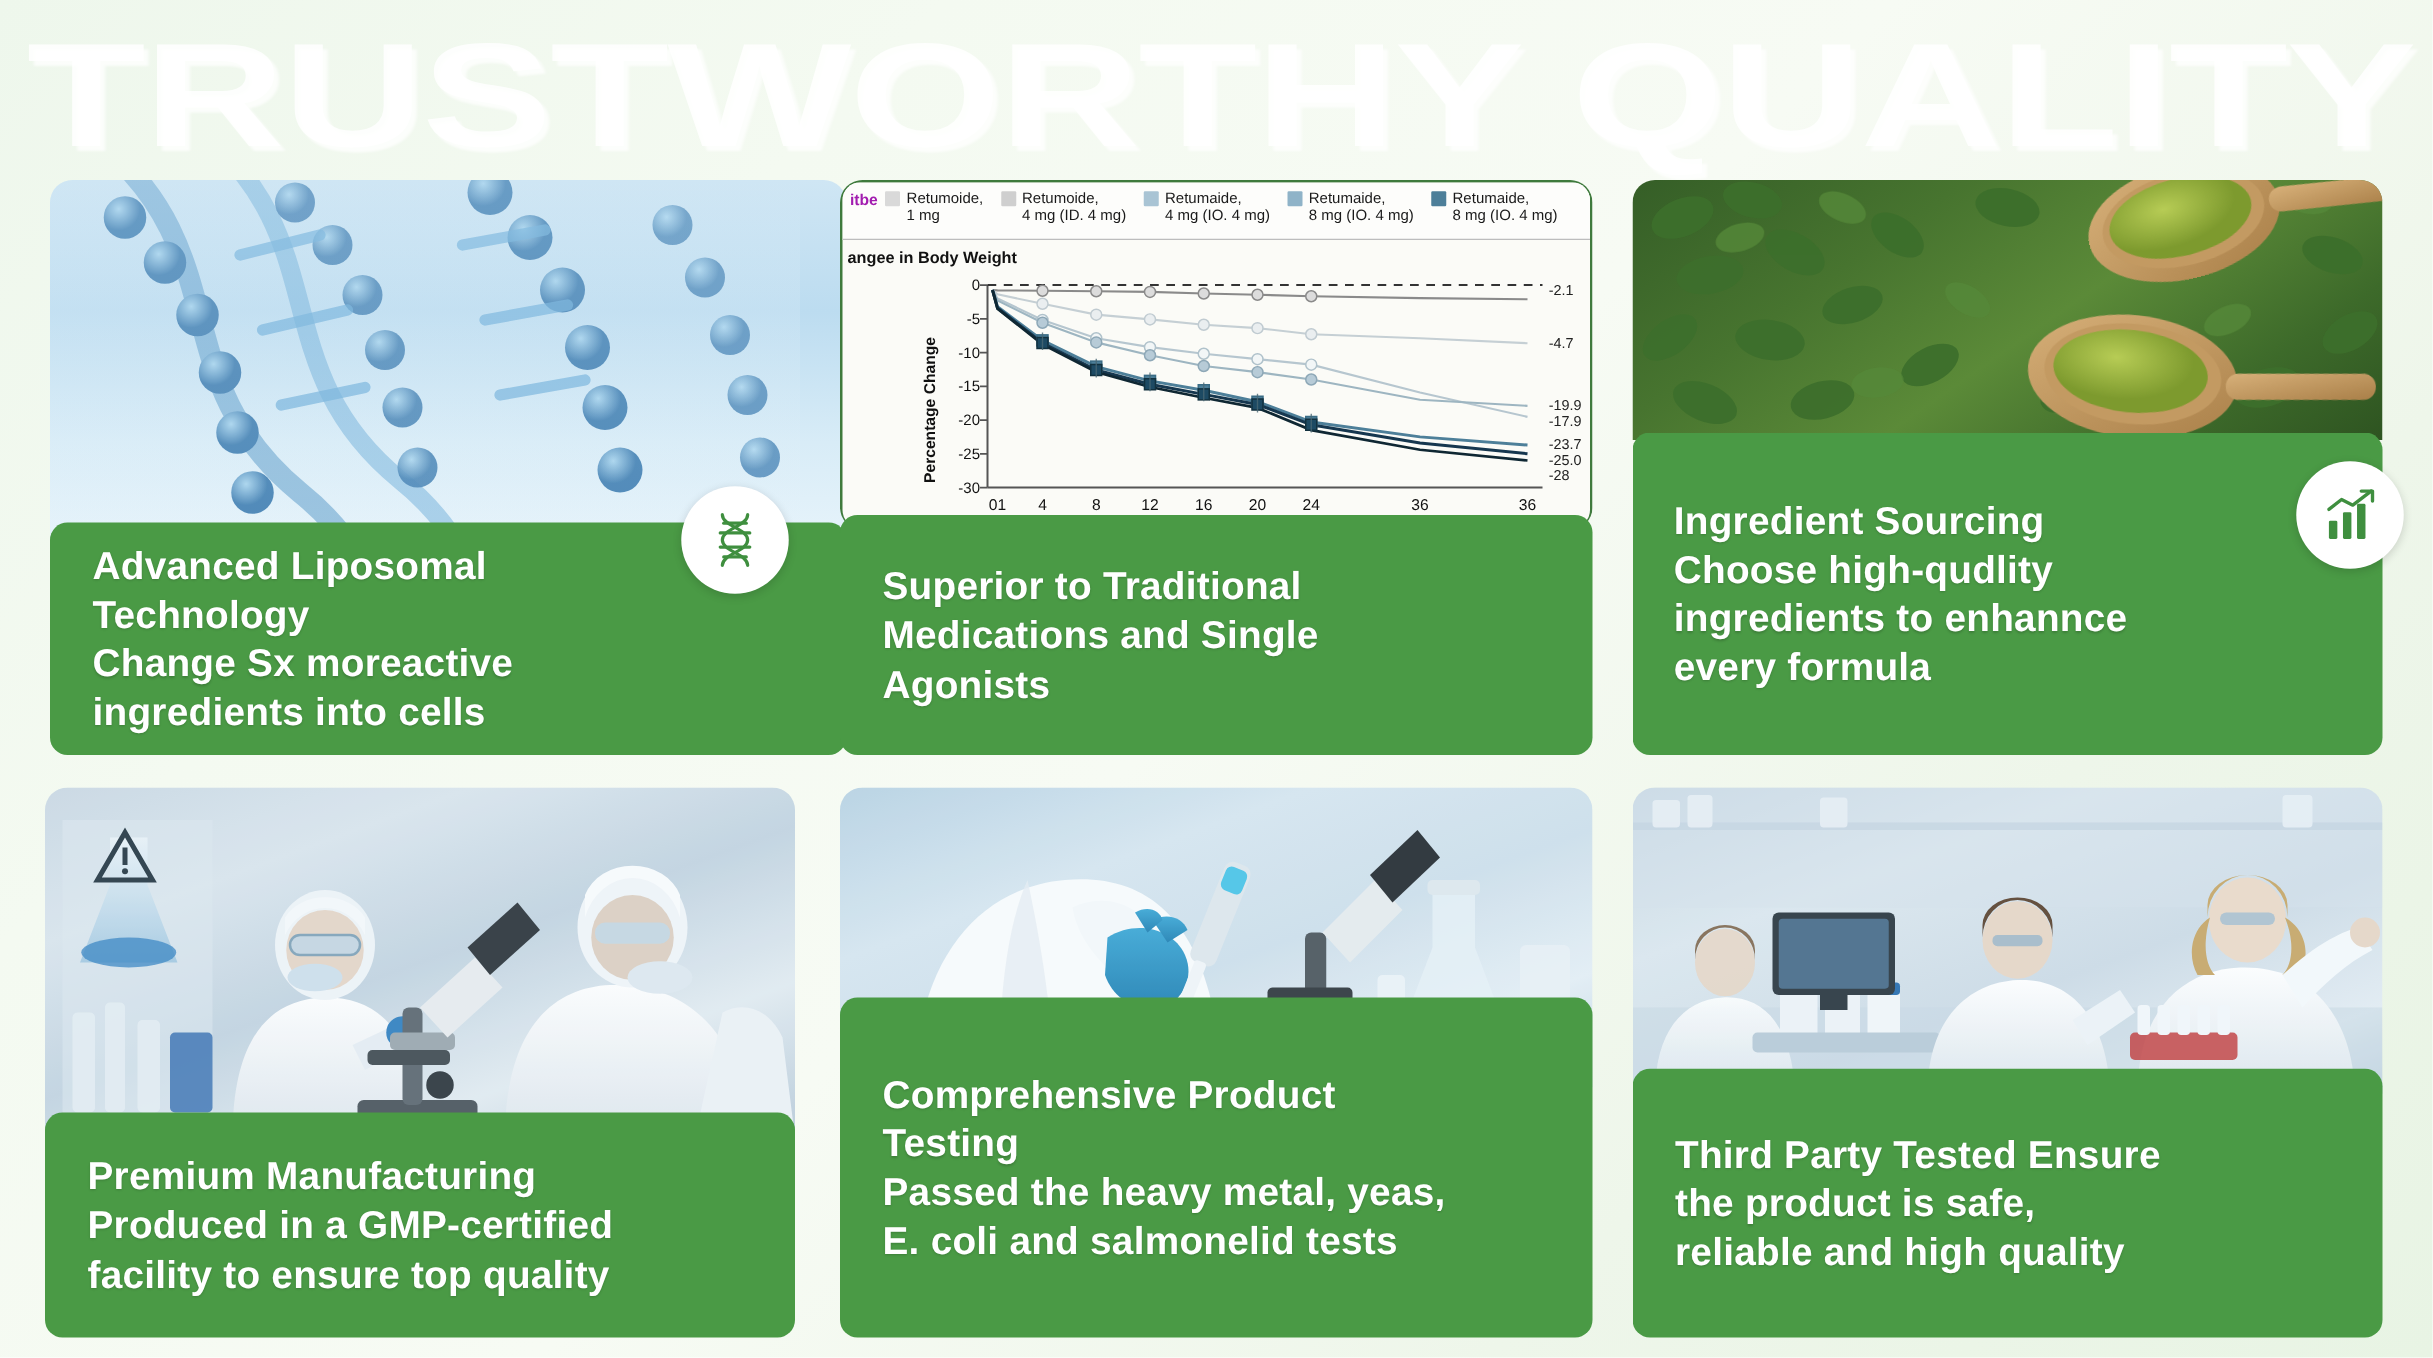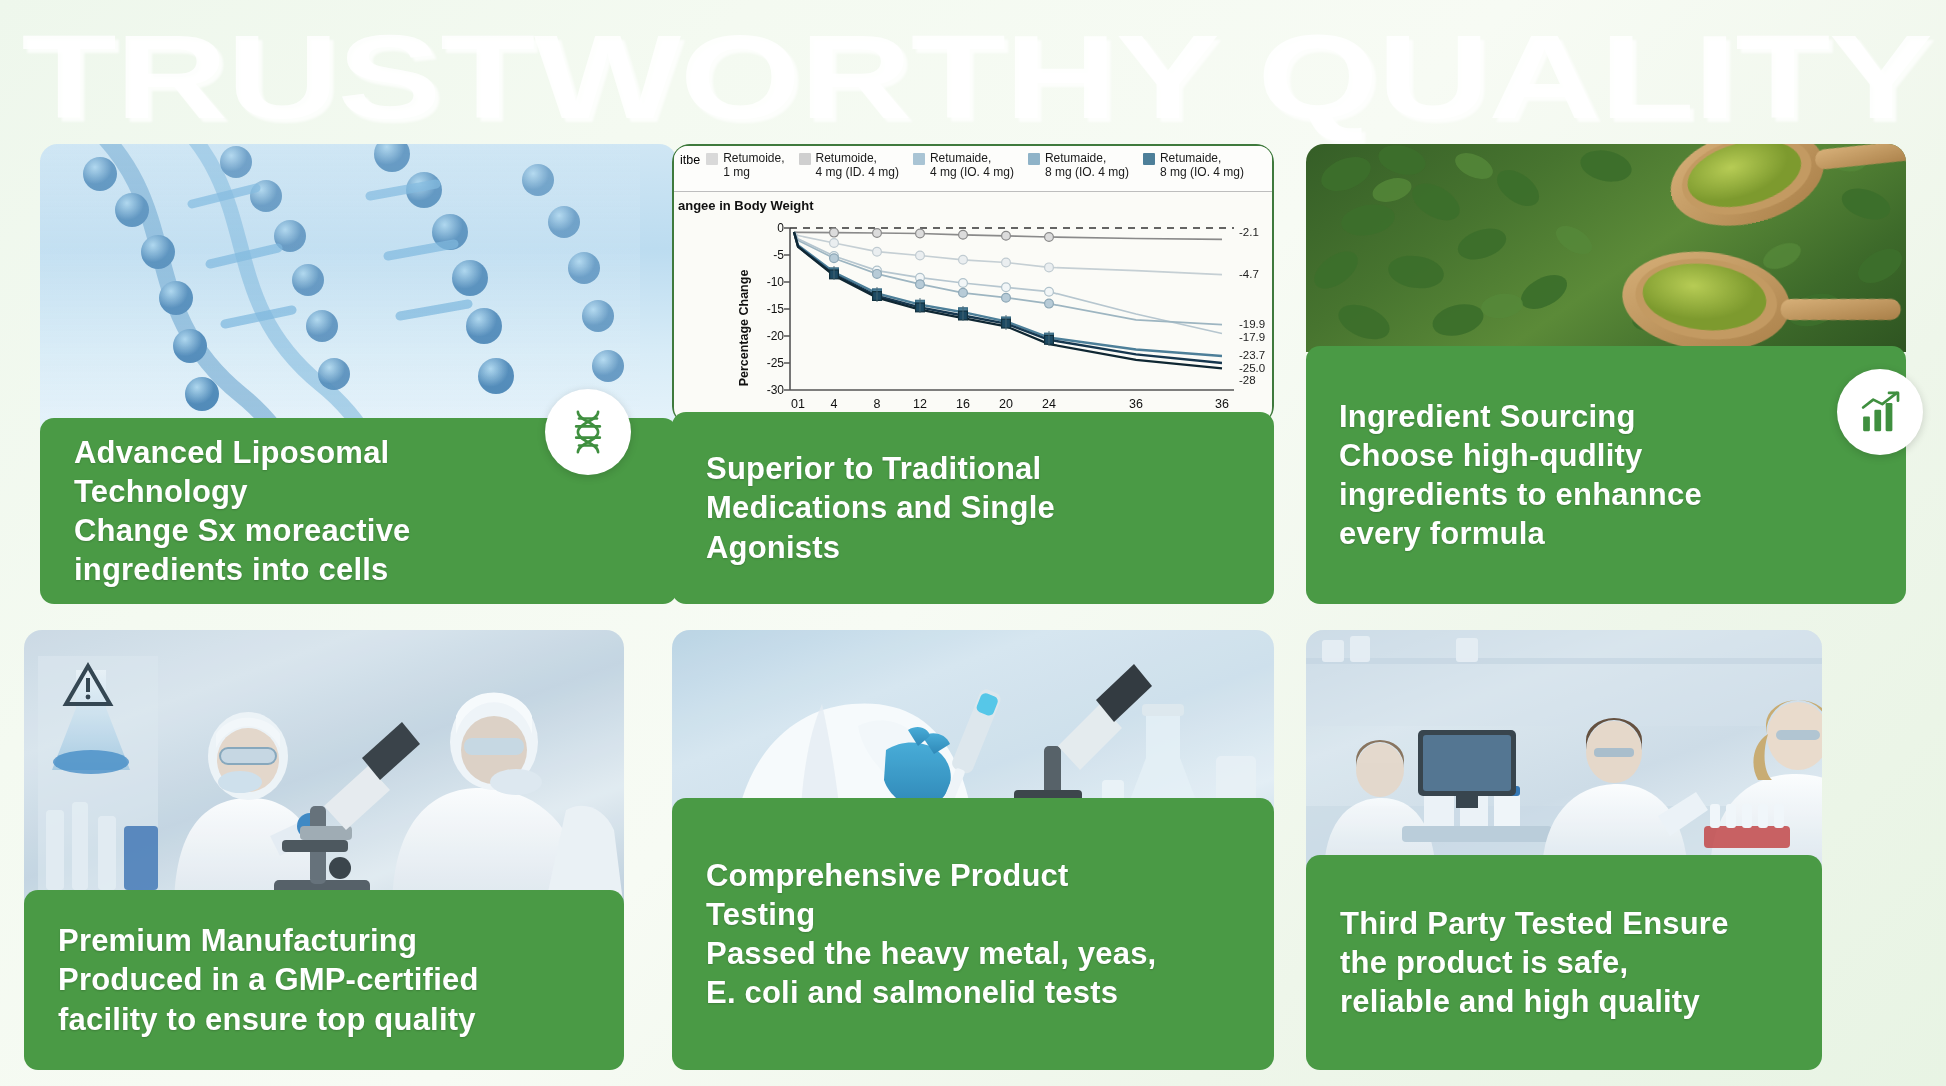--- a/index.html
+++ b/index.html
@@ -96,21 +96,21 @@
   .chart-legend{
     position:absolute;left:0;top:0;right:0;height:46px;
     display:flex;align-items:flex-start;
     padding:5px 0 0 6px;
     box-sizing:border-box;
     border-bottom:1px solid #bdbdbd;
     background:#fdfdfb;
     overflow:hidden;
   }
   .leg-first{
-    font-size:12.5px;color:#000000;margin:2px 6px 0 0;white-space:nowrap;font-weight:400;
+    font-size:12.5px;color:#a21caf;margin:2px 6px 0 0;white-space:nowrap;font-weight:700;
   }
   .leg{
     display:flex;align-items:flex-start;gap:5px;margin-right:14px;white-space:nowrap;
   }
   .leg .sw{width:12px;height:12px;flex:0 0 12px;margin-top:2px;border-radius:1px;}
   .leg .lt{font-size:12px;line-height:1.18;color:#1a1a1a;}
 
   .chart-body{position:absolute;left:0;right:0;top:46px;bottom:0;}
   .chart-subtitle{
     position:absolute;left:4px;top:6px;
@@ -473,21 +473,21 @@
       </div>
       <div class="caption" style="height:258px;padding-left:33px;">
         <div class="cap-line">Ingredient Sourcing</div>
         <div class="cap-line">Choose high-qudlity
 ingredients to enhannce
 every formula</div>
       </div>
 
     </div>
 
-    <div class="card" style="left:24px;top:490px;width:600px;height:440px;">
+    <div class="card" style="left:36px;top:490px;width:600px;height:440px;">
       <div class="photo" style="height:280px;">
         <div class="ph lab-bg"></div>
         <svg width="600" height="280" viewBox="0 0 600 280" style="position:absolute;inset:0;">
           <defs>
             <linearGradient id="suit" x1="0" y1="0" x2="0" y2="1">
               <stop offset="0" stop-color="#ffffff"></stop>
                 <stop offset="1" stop-color="#dfe7ee"></stop>
             </linearGradient>
             <linearGradient id="glassG" x1="0" y1="0" x2="0" y2="1">
               <stop offset="0" stop-color="#eef6fb" stop-opacity=".8"></stop>
@@ -604,21 +604,21 @@
       </div>
       <div class="caption" style="height:272px;">
         <div class="cap-line">Comprehensive Product
 Testing</div>
         <div class="cap-line">Passed the heavy metal, yeas,
 E. coli and salmonelid tests</div>
       </div>
 
     </div>
 
-    <div class="card" style="left:1306px;top:490px;width:516px;height:440px;">
+    <div class="card" style="left:1306px;top:490px;width:600px;height:440px;">
       <div class="photo" style="height:245px;">
         <div class="ph lab3-bg"></div>
         <svg width="600" height="245" viewBox="0 0 600 245" style="position:absolute;inset:0;">
           <defs>
             <linearGradient id="coat2" x1="0" y1="0" x2="0" y2="1">
               <stop offset="0" stop-color="#ffffff"></stop>
                 <stop offset="1" stop-color="#dde6ed"></stop>
             </linearGradient>
           </defs>
 

